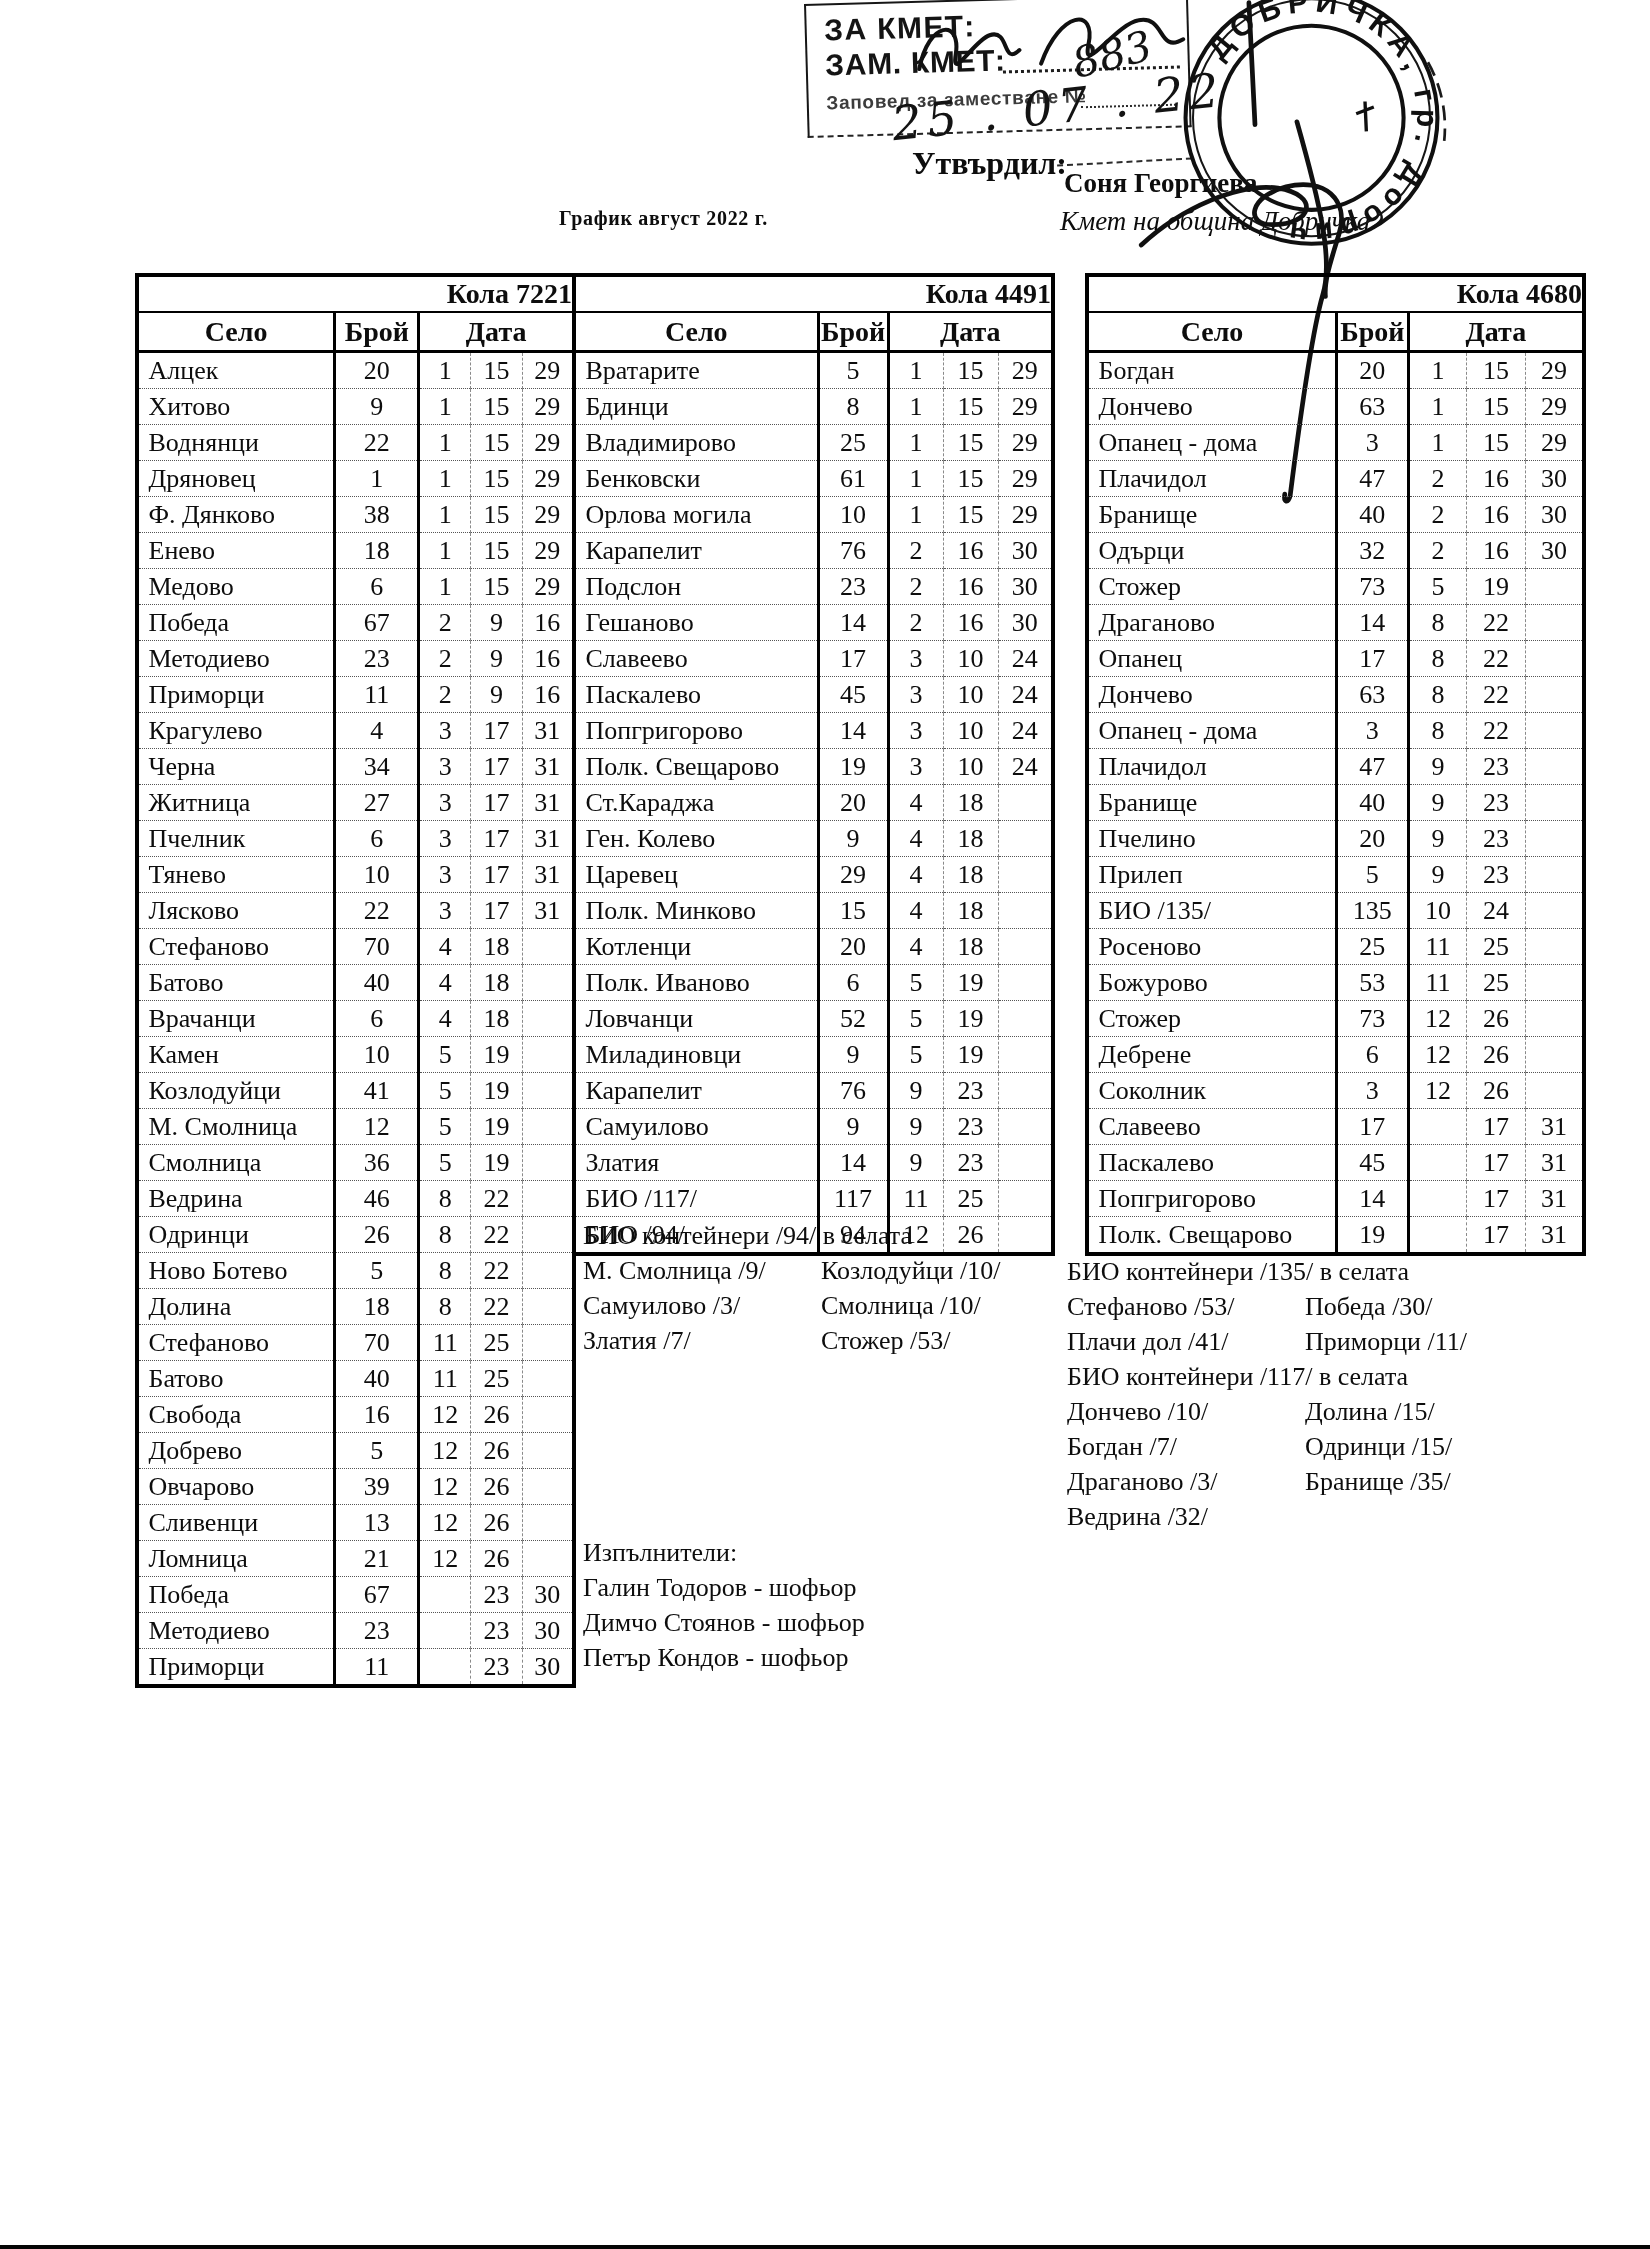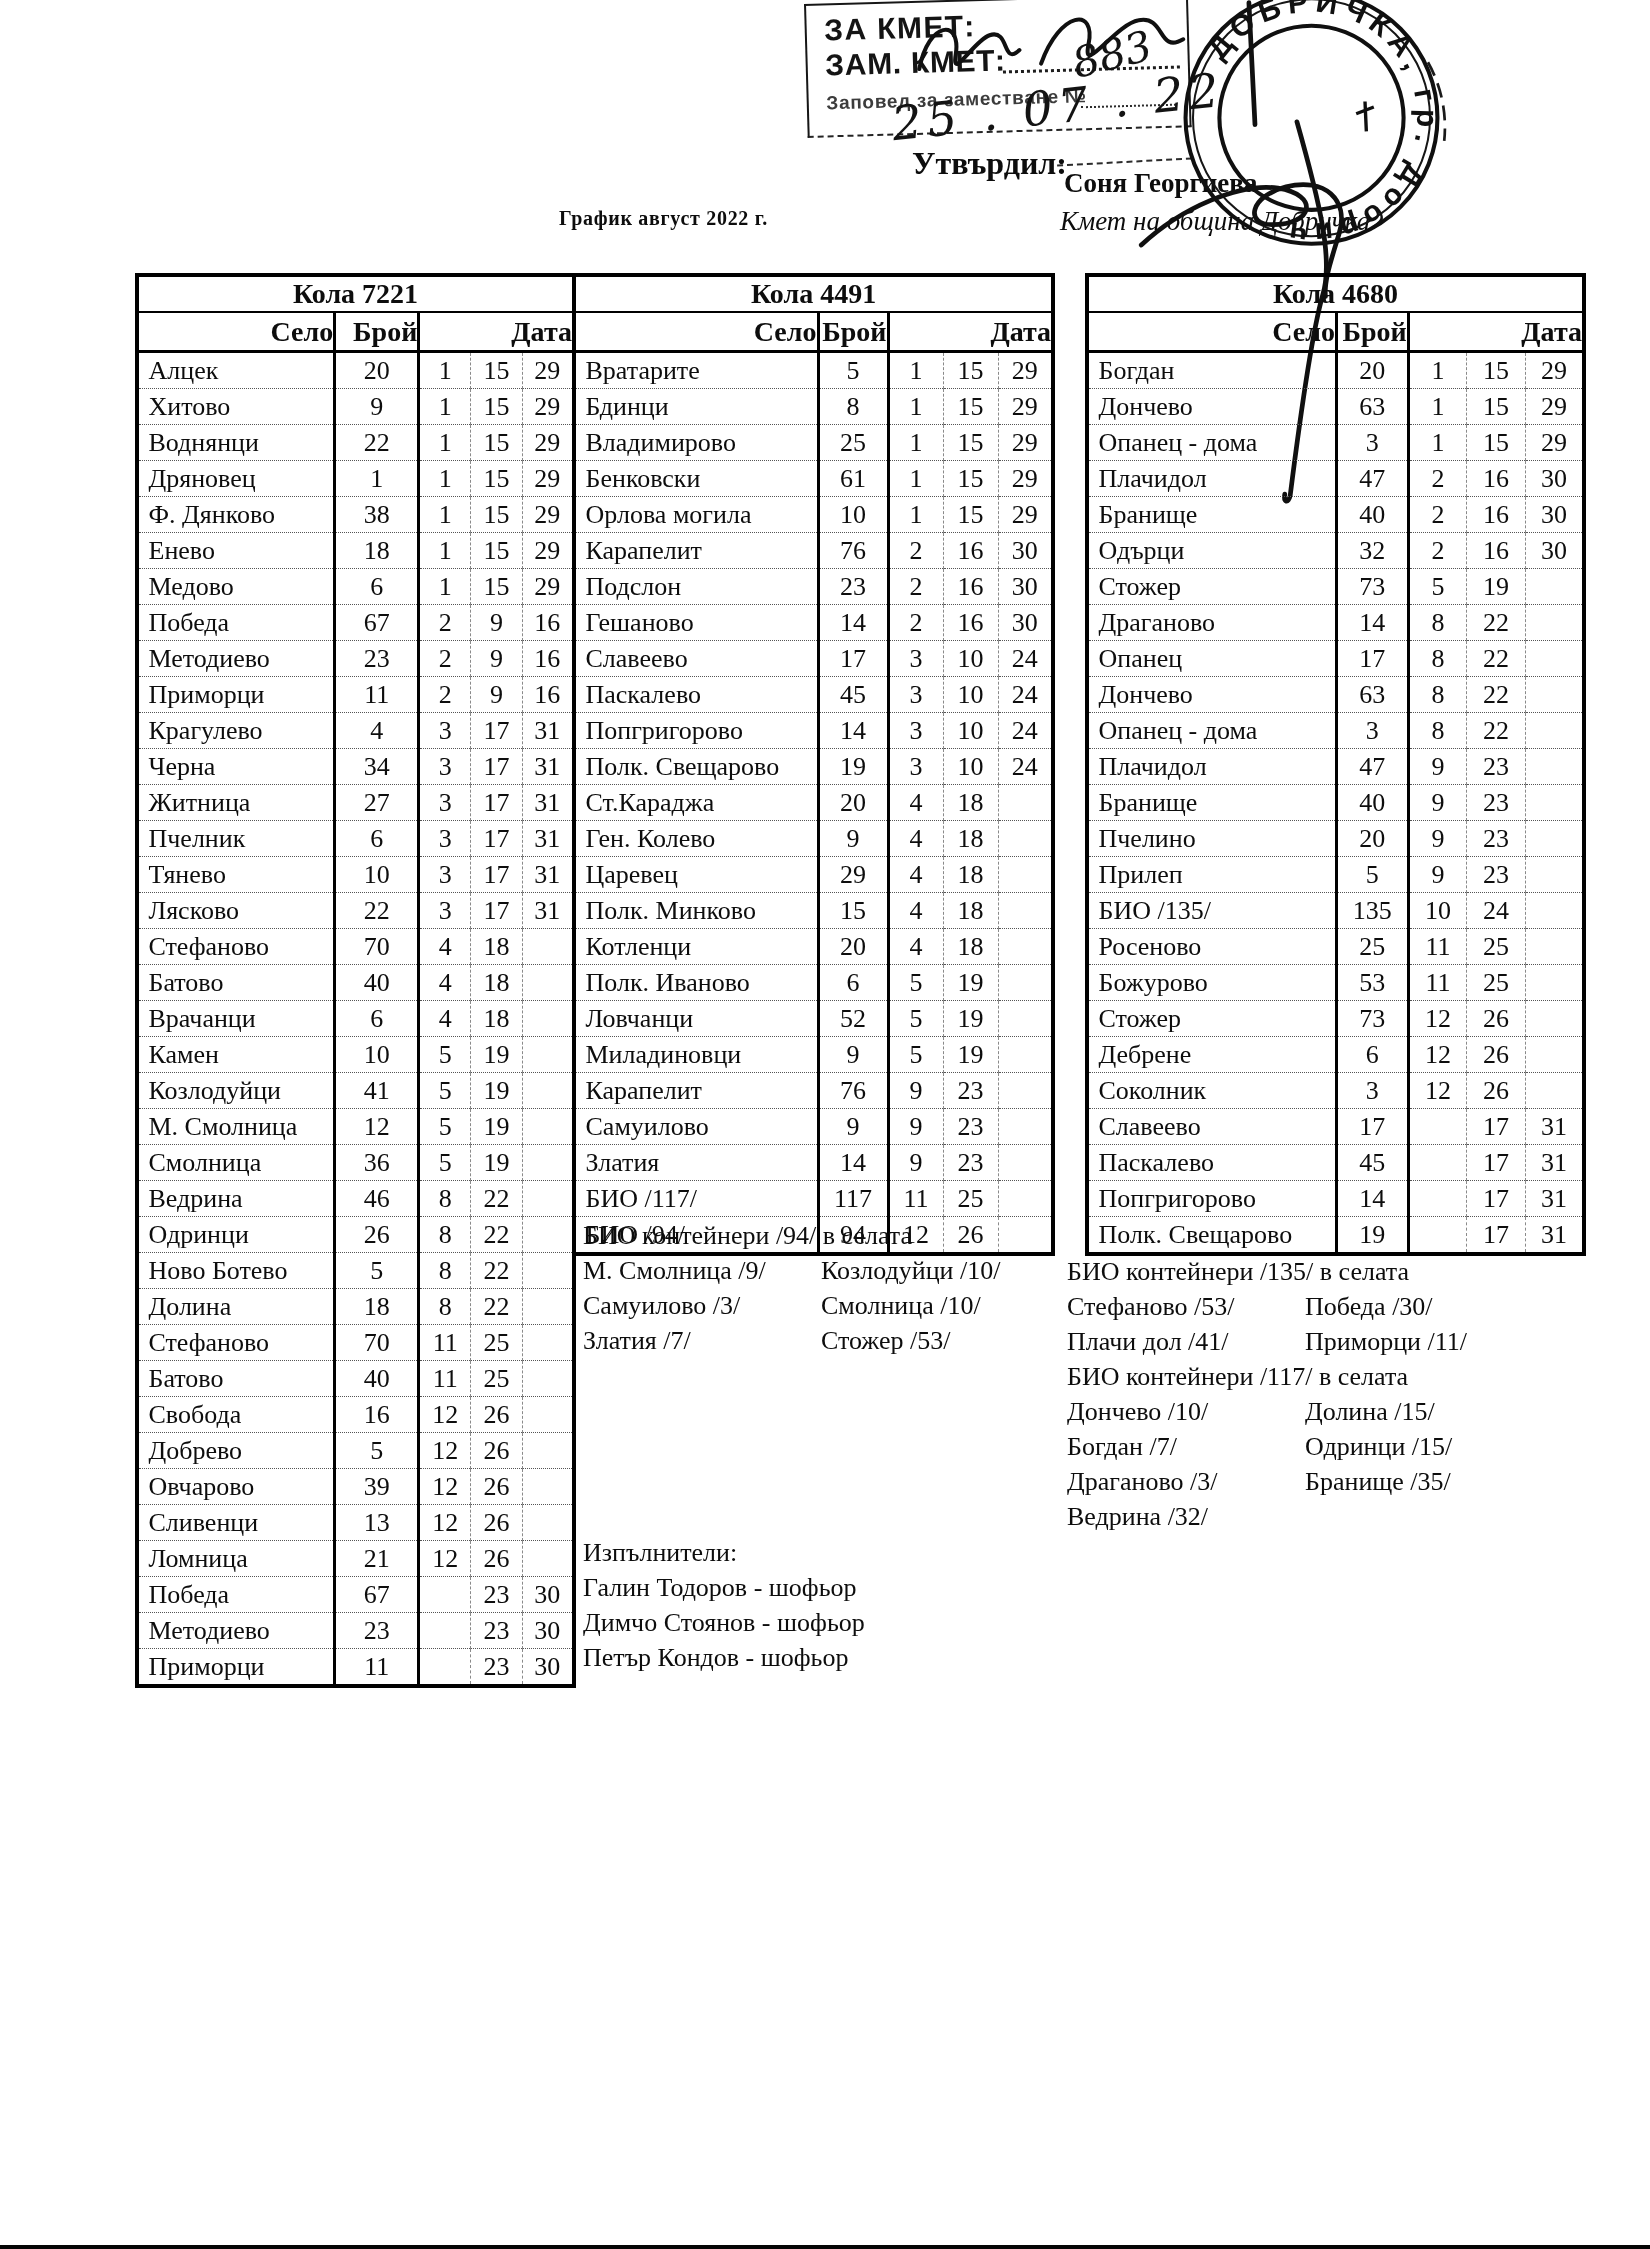--- a/index.html
+++ b/index.html
@@ -22,22 +22,22 @@
   .approve{position:absolute;left:912px;top:145px;font-size:32px;font-weight:bold}
   .approve-lead{position:absolute;left:1057px;top:161px;width:135px;border-top:2.7px dashed #2c2c2c;transform:rotate(-3deg)}
   .approver-name{position:absolute;left:1064px;top:168px;font-size:27px;font-weight:bold}
   .approver-title{position:absolute;left:1060px;top:206px;font-size:27px;font-style:italic}
   .pen{position:absolute;left:0;top:0;pointer-events:none}
   .stamp-svg{position:absolute;left:1176px;top:-19px;pointer-events:none}
   
   .tbl{position:absolute;top:273px}
   .tbl table{border-collapse:collapse;table-layout:fixed;border:4.1px solid #000;font-size:26px;color:#0d0d0d}
   .tbl th,.tbl td{padding:0;overflow:hidden;white-space:nowrap}
-  th.t{height:34px;font-size:28px;font-weight:bold;text-align:center;border-bottom:2.7px solid #000}
-  th.h{height:37px;font-size:28px;font-weight:bold;text-align:right;border-bottom:3.4px solid #000}
+  th.t{height:34px;font-size:28px;font-weight:bold;text-align:right;border-bottom:2.7px solid #000}
+  th.h{height:37px;font-size:28px;font-weight:bold;text-align:center;border-bottom:3.4px solid #000}
   th.hv,th.hn{border-right:3.4px solid #000}
   .tbl td{height:35px;border-bottom:1.4px dotted #555}
   .tbl tbody tr:last-child td{border-bottom:none}
   td.v{text-align:left;padding-left:9.5px;border-right:3.4px solid #000}
   td.n{text-align:center;border-right:3.4px solid #000}
   td.d{text-align:center;border-right:1.4px dashed #8a8a8a}
   td.dl{border-right:none}
   
   .notes{position:absolute;font-size:26px}
   .note-line{height:35px;line-height:35px;white-space:nowrap}

